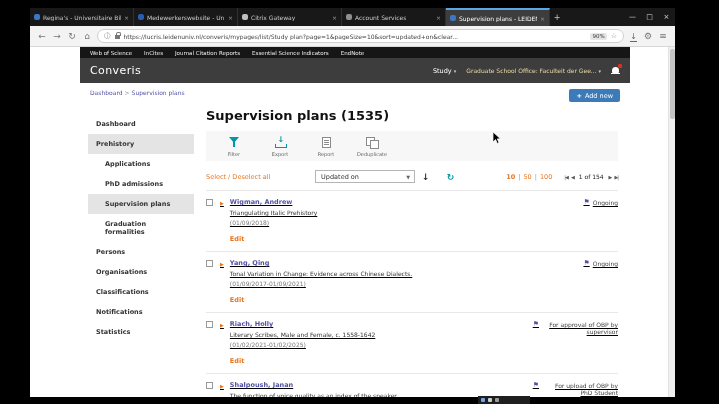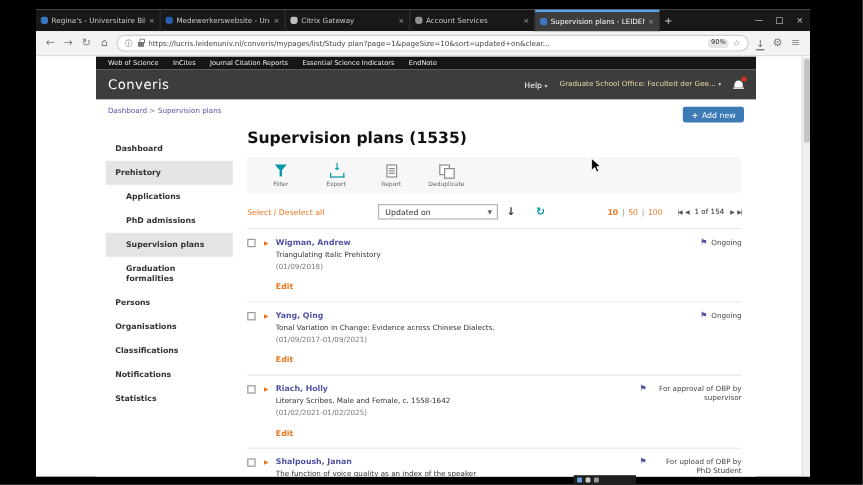--- a/index.html
+++ b/index.html
@@ -104,21 +104,21 @@
   .refresh { color:#0097a9; font-size:9px; font-weight:bold; margin-left:10px; cursor:pointer; }
   .page-sizes { display:flex; gap:3px; margin-left:8px; font-size:6.5px; }
   .ps-link { color:#e87722; cursor:pointer; }
   .ps-link.current { font-weight:bold;margin-left:40px; }
   .ps-sep { color:#999; }
   .pagination { display:flex; align-items:center; gap:3px; margin-left:8px; }
   .pg-btn { font-size:5px; color:#555; letter-spacing:-1px; cursor:pointer; }
   .pg-text { font-size:6px; color:#222; margin:0 2px; white-space:nowrap; }
 
   .records { margin-top:7px; border-top:1px solid #e8e8e8; }
-  .record { display:flex; padding:7px 0 6px; border-bottom:1px solid #e8e8e8; }
+  .record { display:flex; padding:7px 0 6px; border-bottom:1px solid #e8e8e8;text-decoration:underline; }
   .checkbox { width:7px; height:7px; border:1px solid #999; background:#fff; margin-top:1px; flex:none; cursor:pointer; }
   .expand { color:#e87722; font-size:5px; margin:1.5px 6px 0 7px; flex:none; cursor:pointer; }
   .rec-body { flex:1; }
   .rec-name { color:#5252a3; font-size:6.5px; font-weight:bold; cursor:pointer; }
   .rec-title { color:#333; font-size:6px; margin-top:3px; }
   .rec-dates { color:#777; font-size:6px; margin-top:3px; }
   .rec-edit { color:#e87722; font-size:6.5px; font-weight:bold; margin-top:6px; display:inline-block; cursor:pointer; }
   .rec-status { flex:none; width:92px; display:flex; justify-content:flex-end; gap:3px;
     align-items:flex-start; padding-top:1px; }
   .flag { color:#5252a3; font-size:7px; line-height:1; }
@@ -193,21 +193,21 @@
           <span class="ws-link">Web of Science</span>
           <span class="ws-link">InCites</span>
           <span class="ws-link">Journal Citation Reports</span>
           <span class="ws-link">Essential Science Indicators</span>
           <span class="ws-link">EndNote</span>
         </div>
 
         <div class="converis-bar">
           <span class="brand">Converis</span>
           <div class="header-right">
-            <span class="help"><span>Help</span> <span class="caret">▾</span></span>
+            <span class="help"><span>Study</span> <span class="caret">▾</span></span>
             <span class="account"><span>Graduate School Office: Faculteit der Gee...</span> <span class="caret">▾</span></span>
             <span class="bell">
               <span class="bell-body"></span>
               <span class="bell-base"></span>
               <span class="bell-badge"></span>
             </span>
           </div>
         </div>
 
         <div class="page-body">

